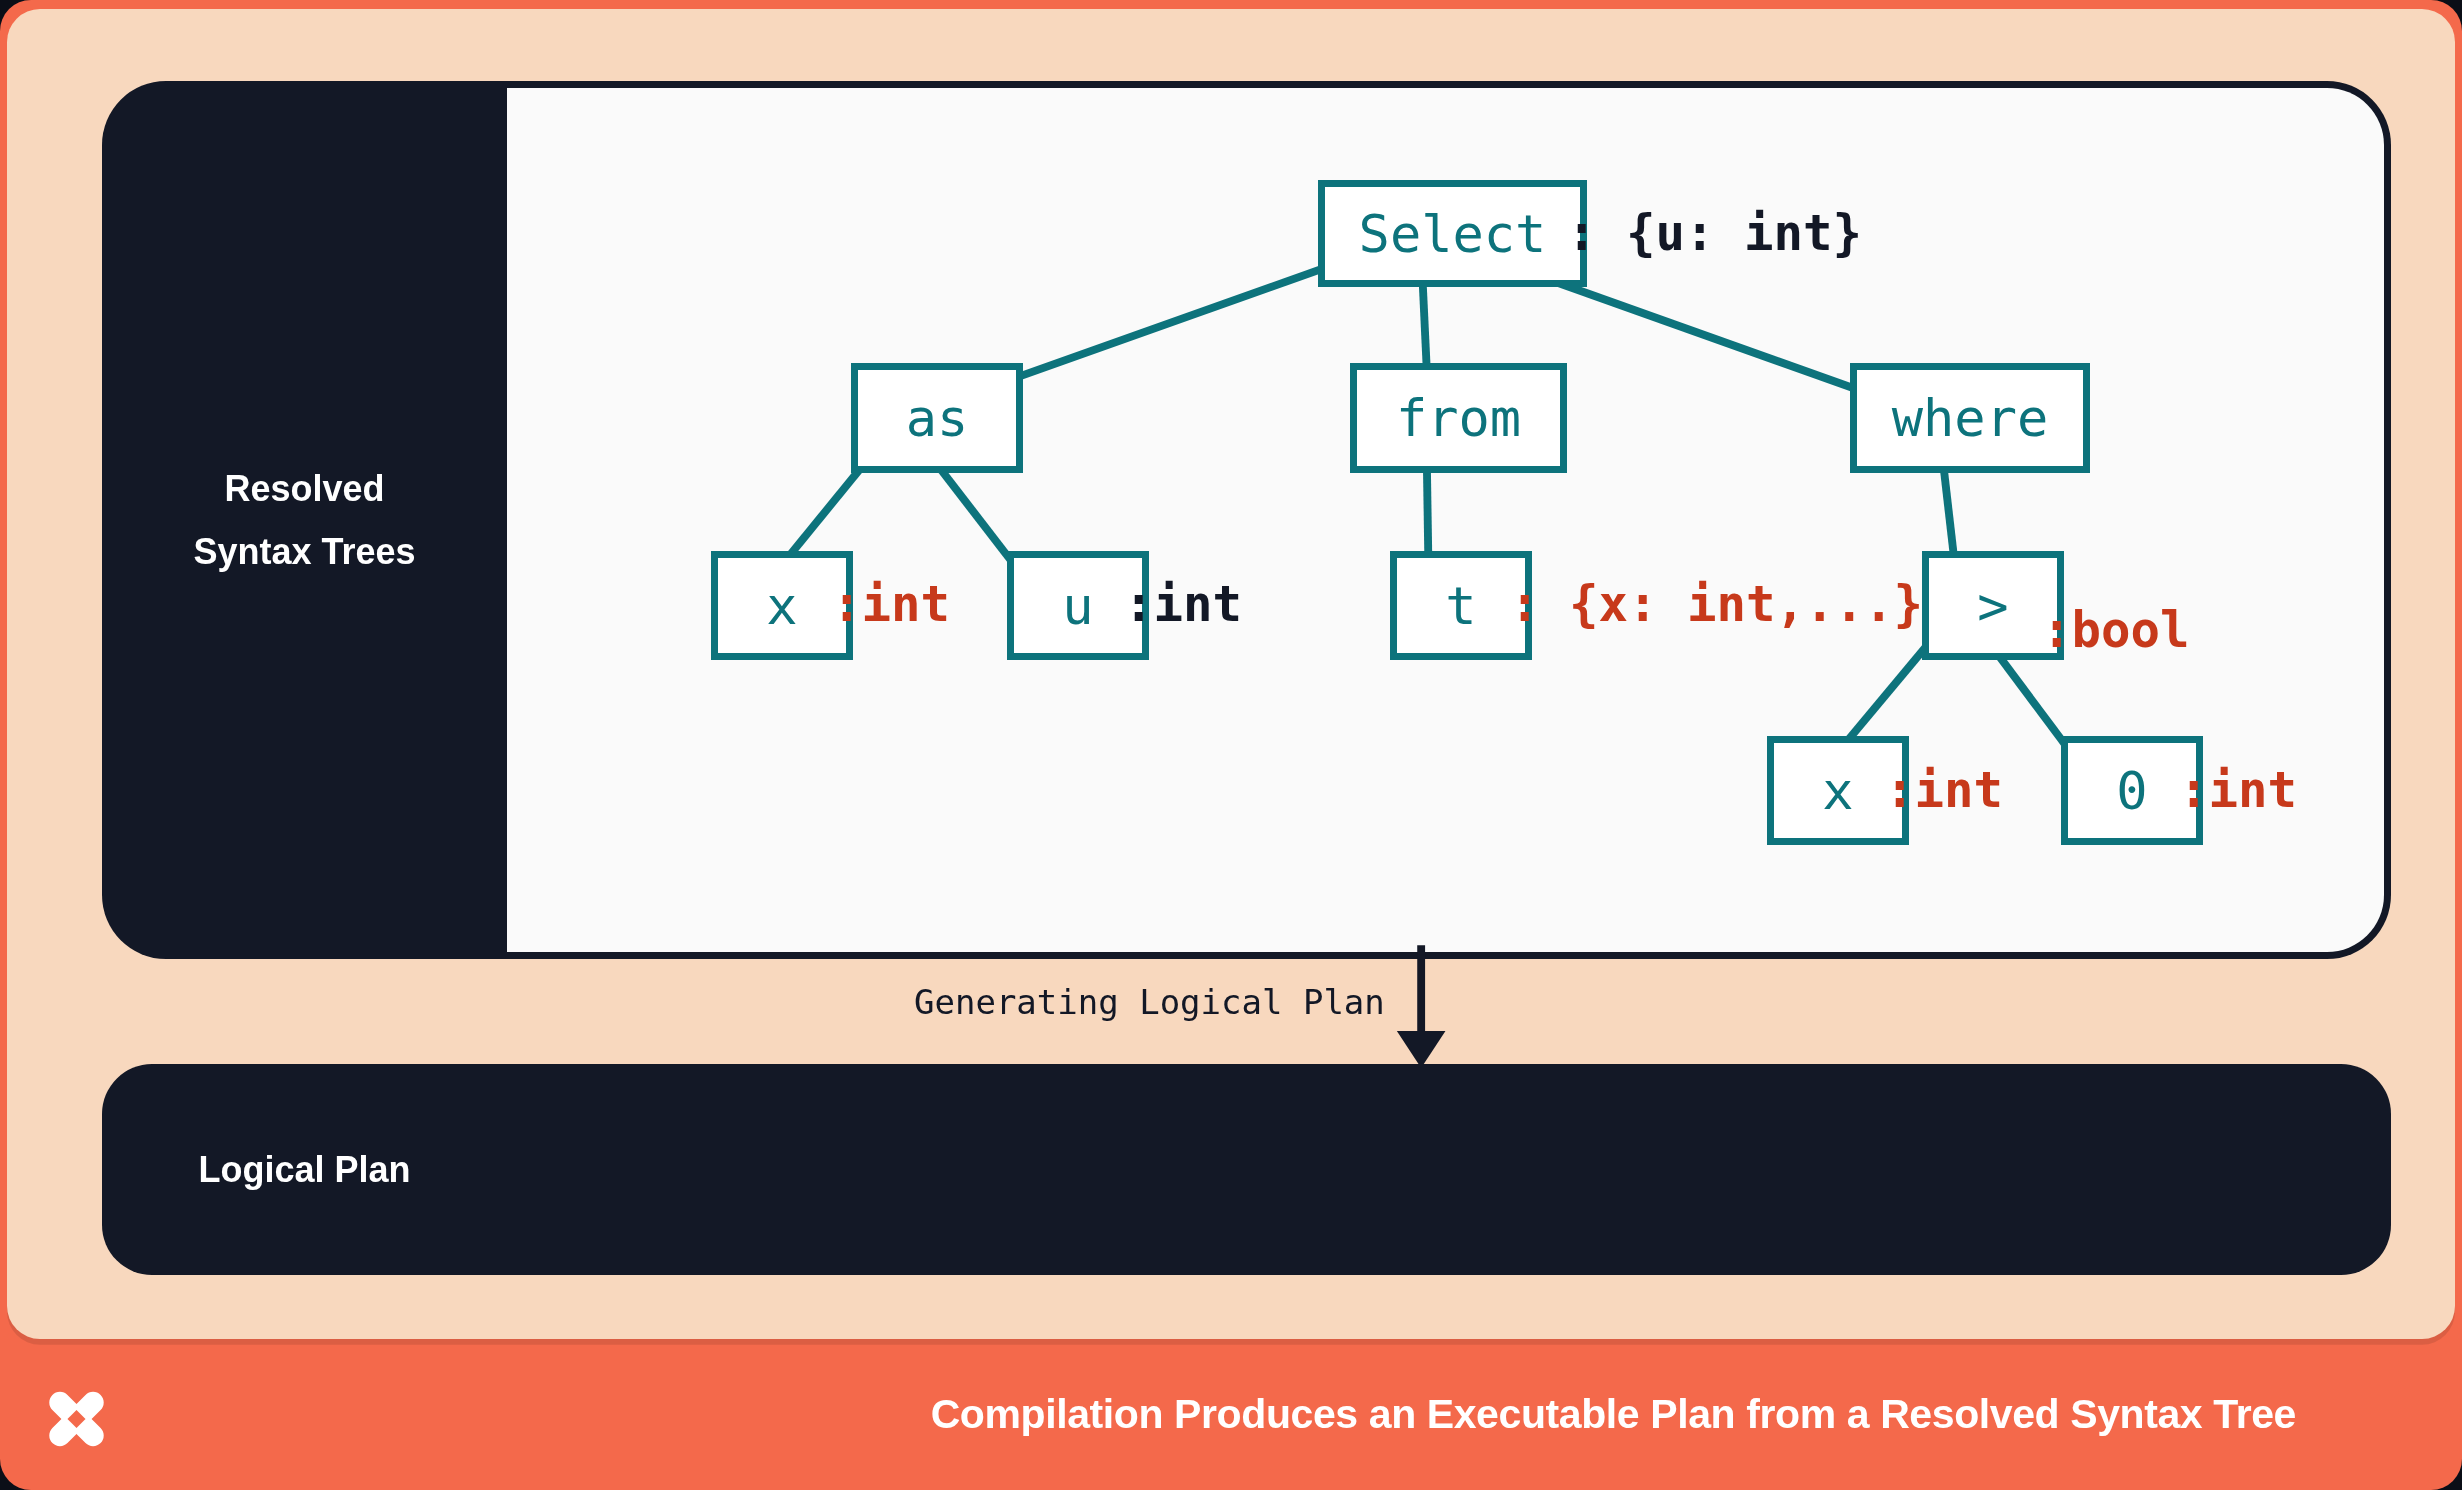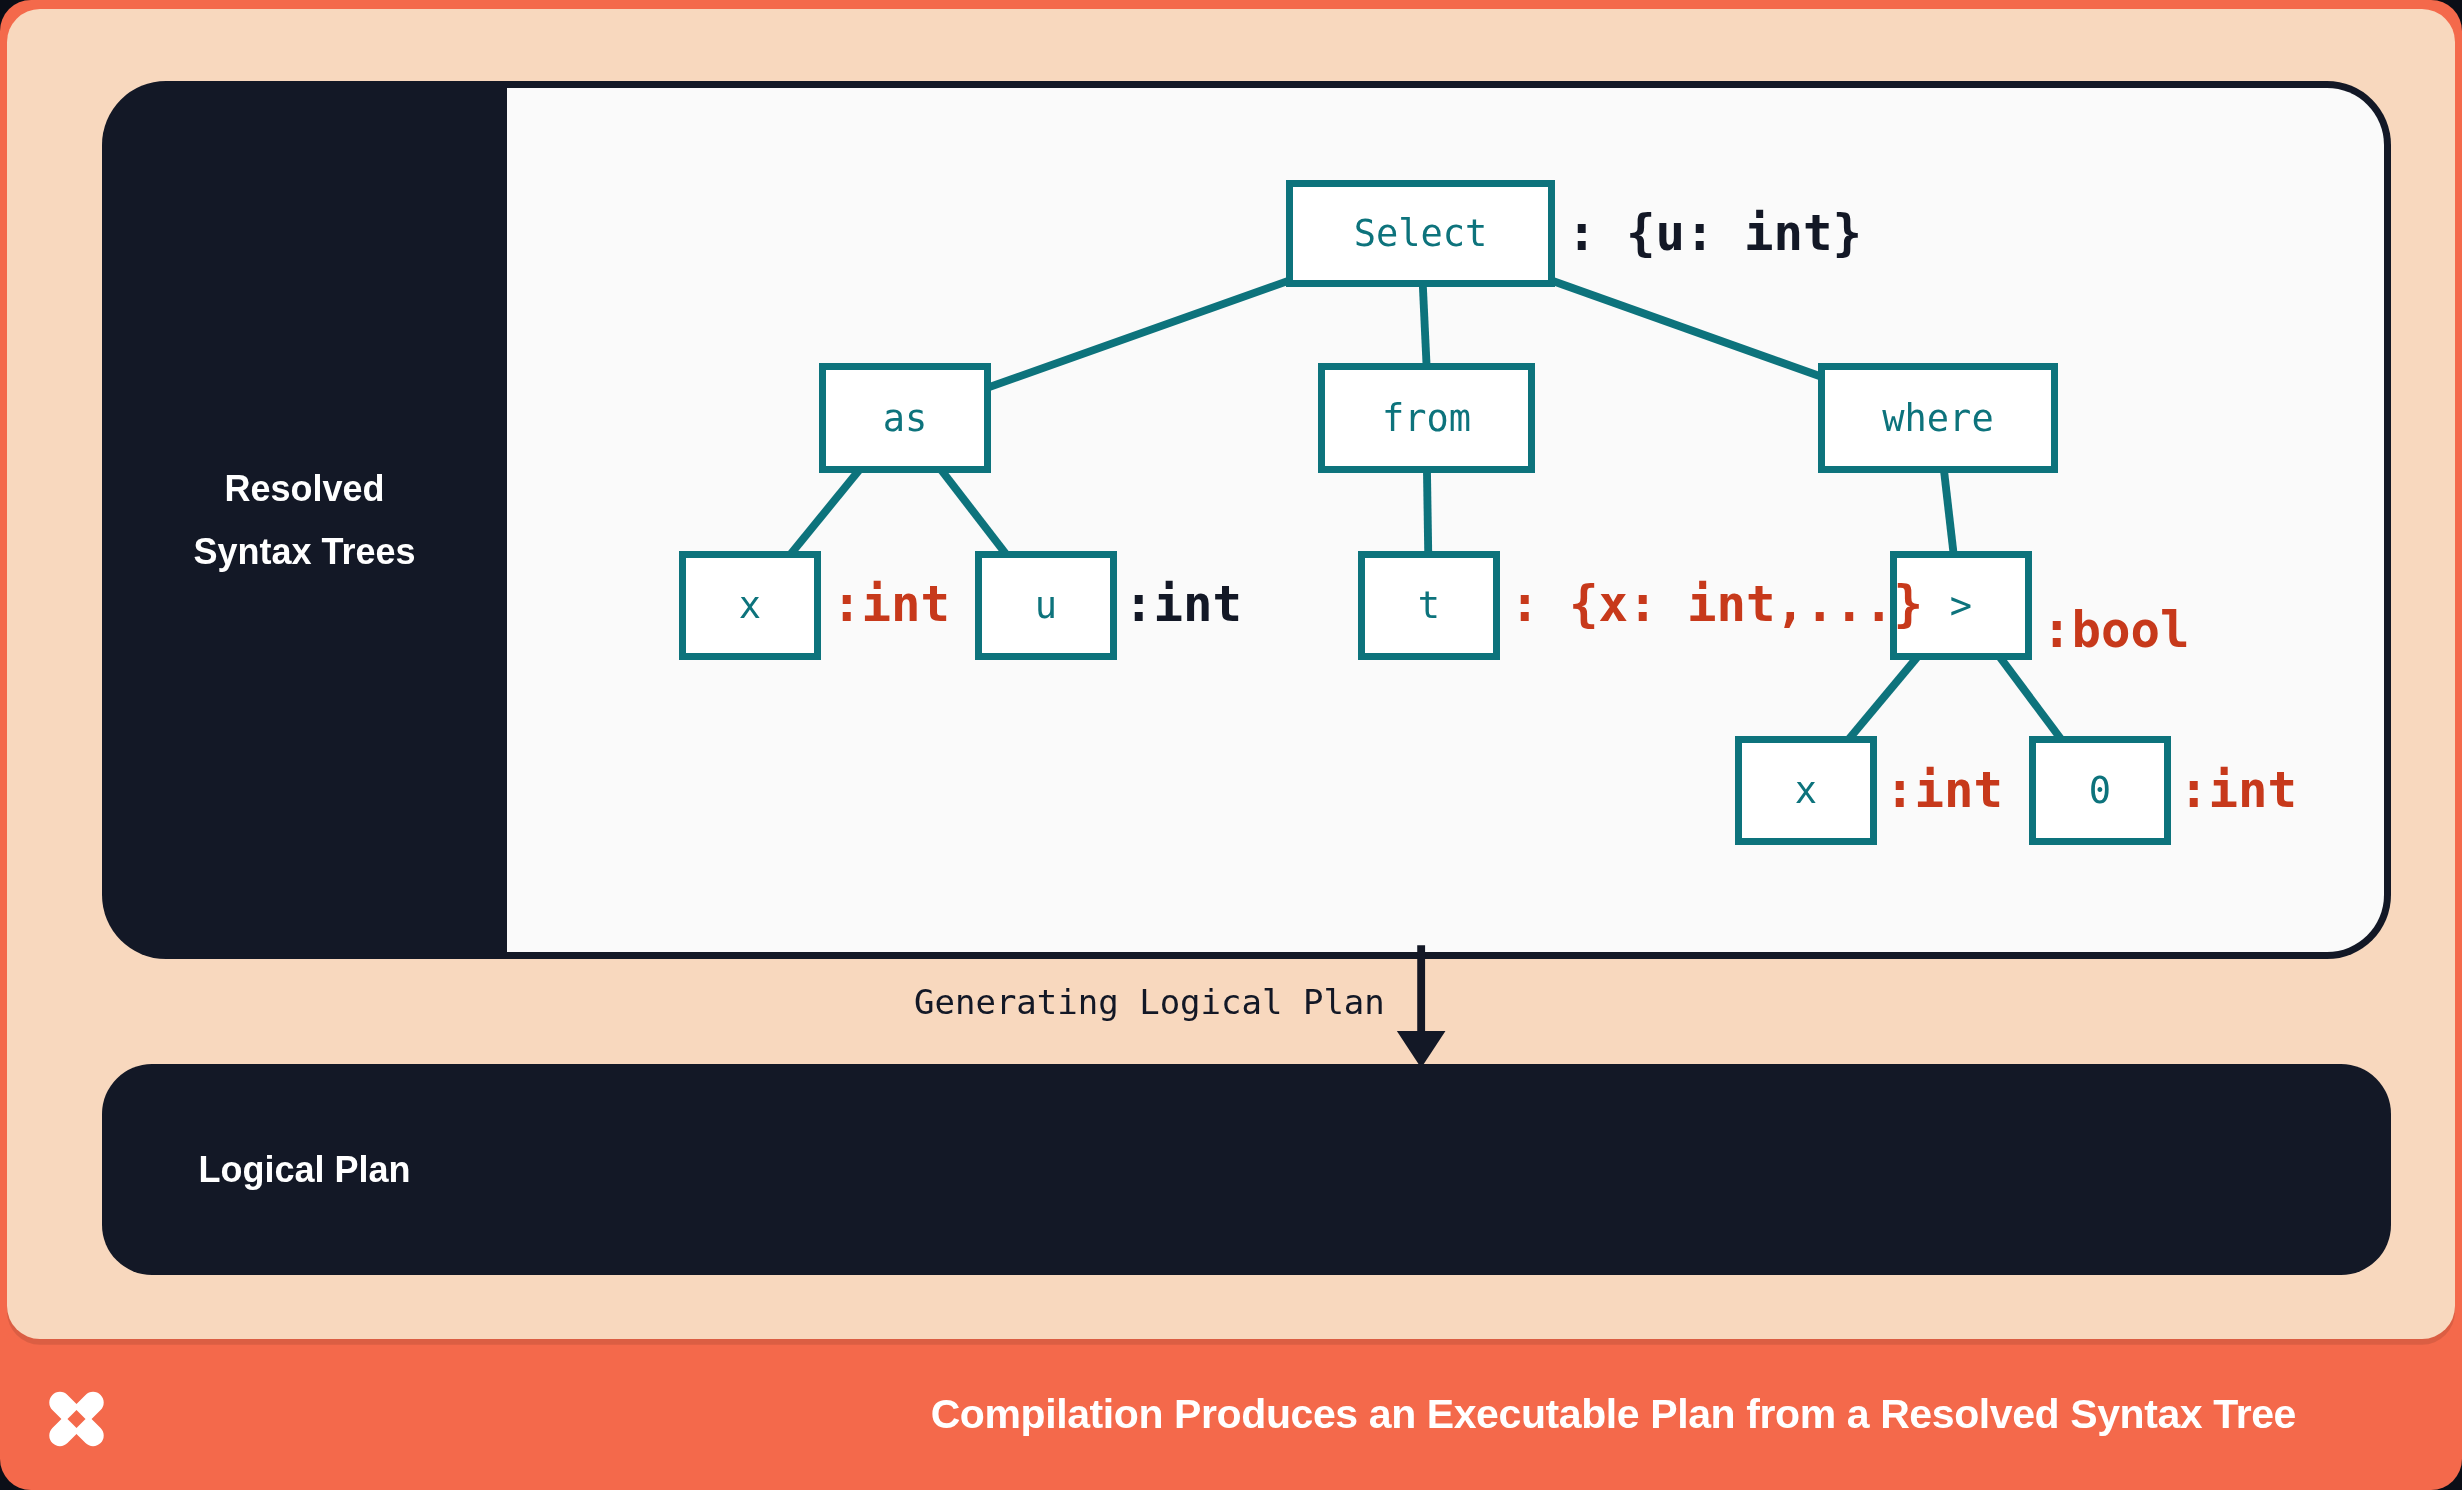--- a/index.html
+++ b/index.html
@@ -44,21 +44,21 @@
   }
   .plan-step{
     font-family:"DejaVu Sans Mono",monospace;
     font-size:36px;line-height:46px;color:var(--navy);white-space:pre;
   }
   svg.overlay{position:absolute;left:0;top:0;pointer-events:none;}
   .node{
     position:absolute;background:var(--node-white);
     border:7.1px solid var(--teal);box-sizing:border-box;
     display:flex;align-items:center;justify-content:center;
-    font-family:"DejaVu Sans Mono",monospace;font-size:37px;color:var(--teal);
+    font-family:"DejaVu Sans Mono",monospace;font-size:52px;color:var(--teal);margin-left:32px;
   }
   .ann{
     position:absolute;height:53px;line-height:53px;
     font-family:"DejaVu Sans Mono",monospace;font-weight:700;font-size:49px;
     white-space:pre;
   }
   .ann.red{color:var(--red);}
   .ann.navy{color:var(--navy);}
   .transition-label{
     position:absolute;left:914px;top:982px;height:40px;line-height:40px;

